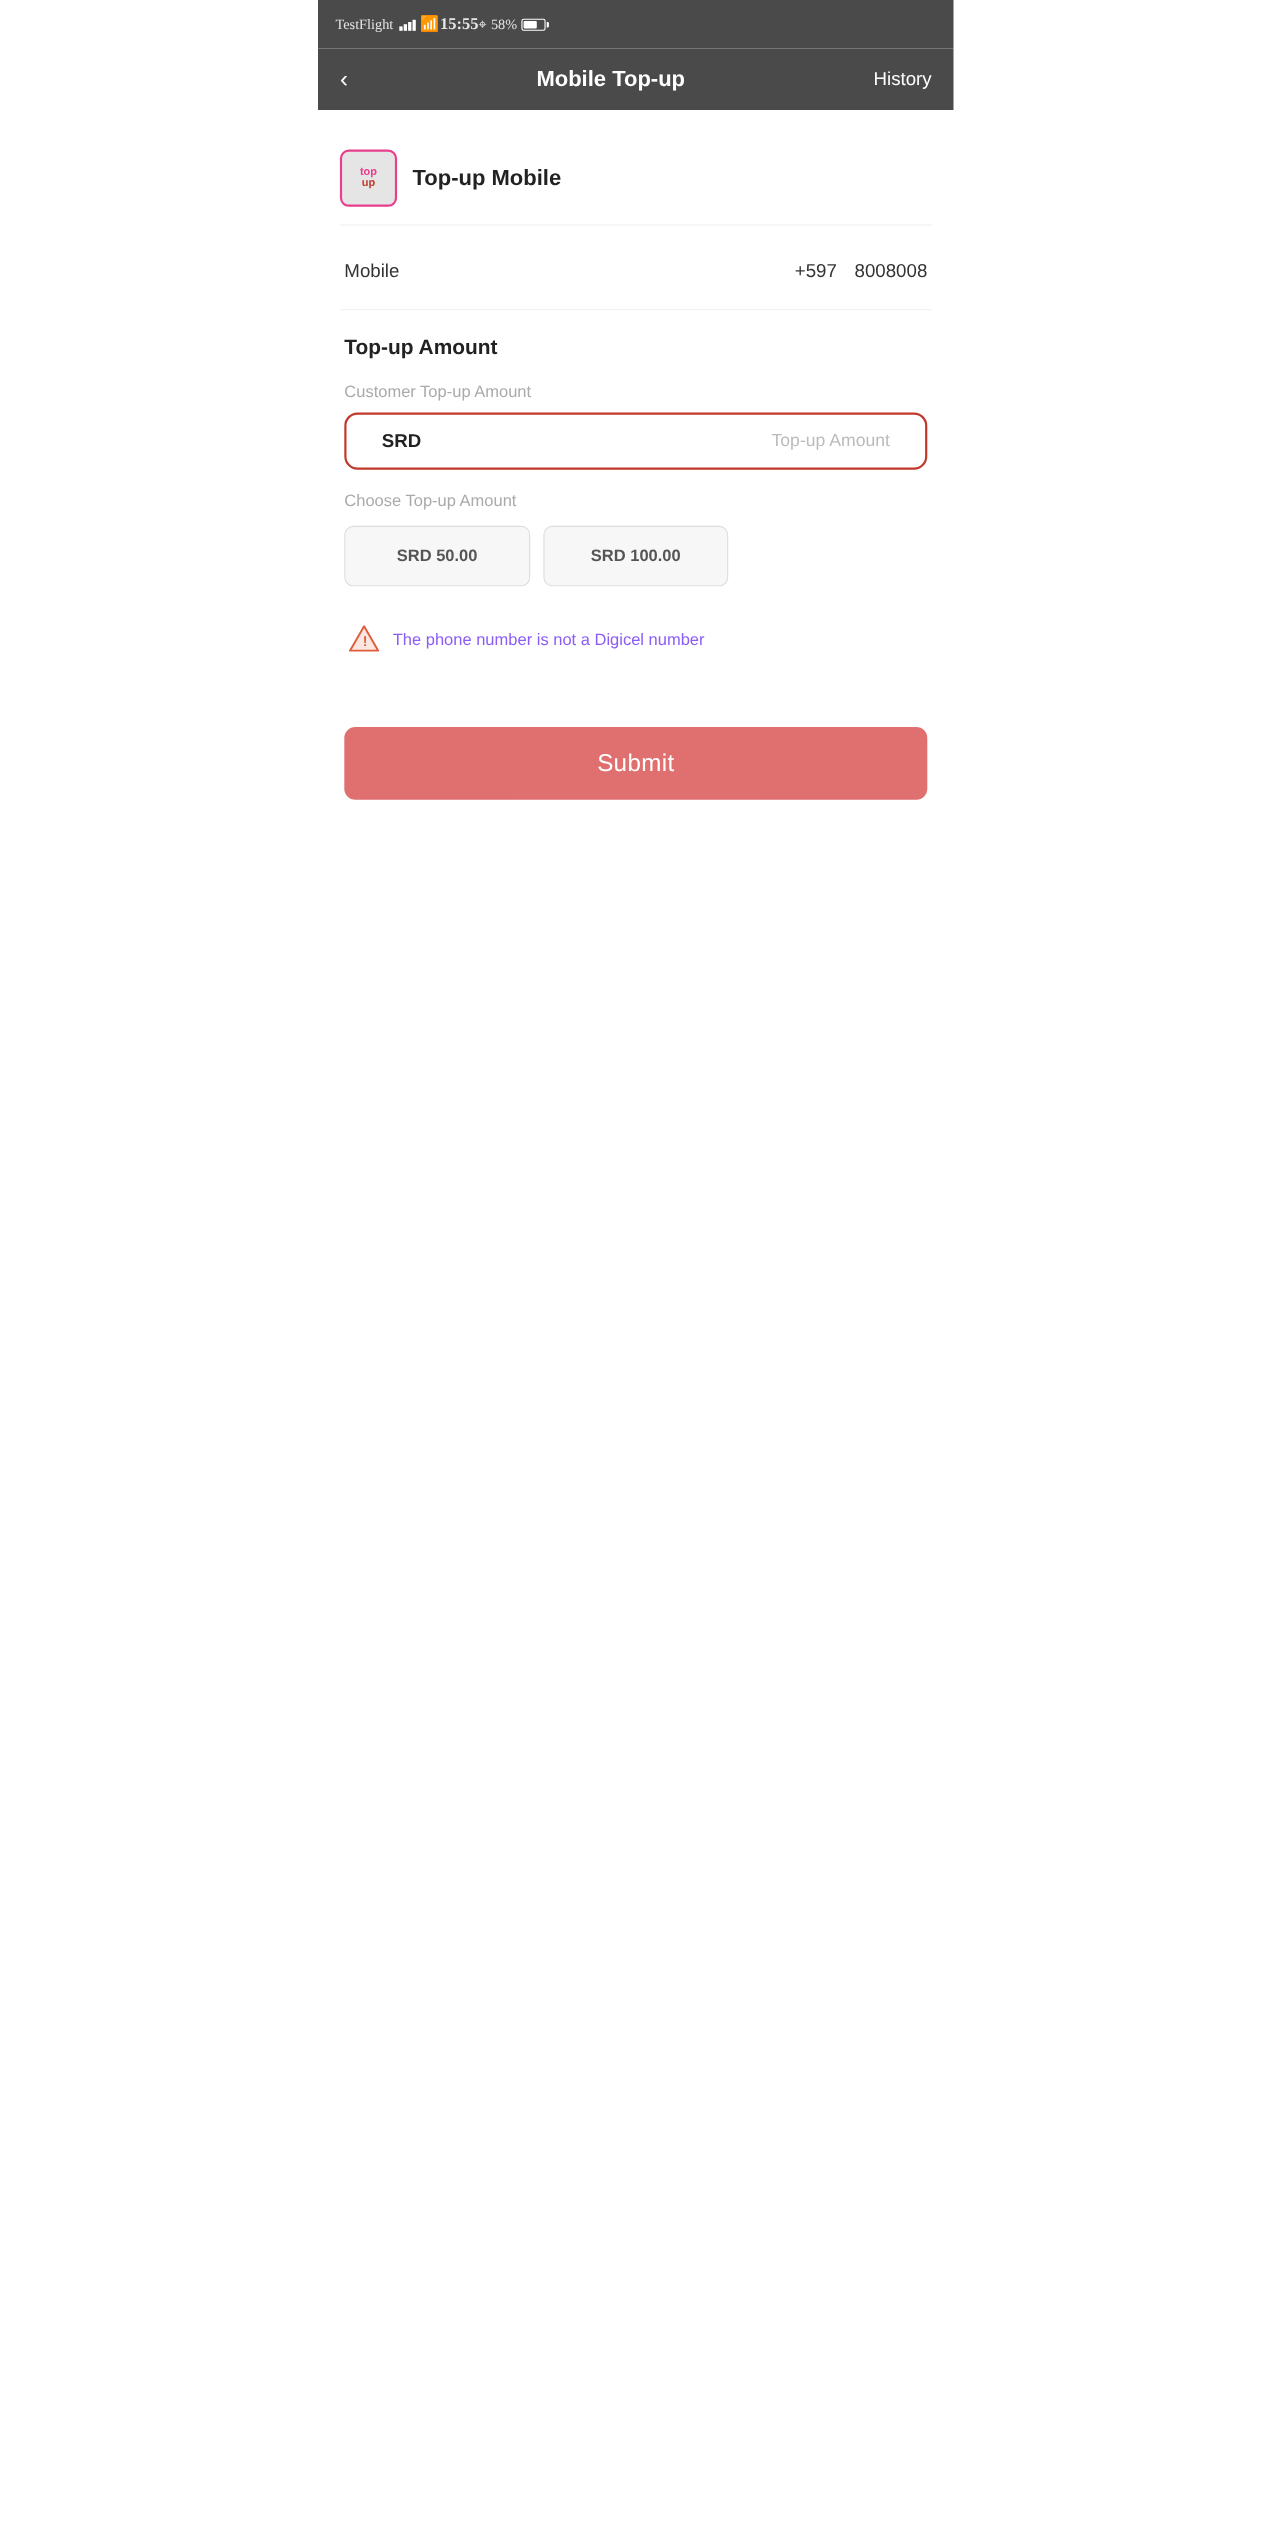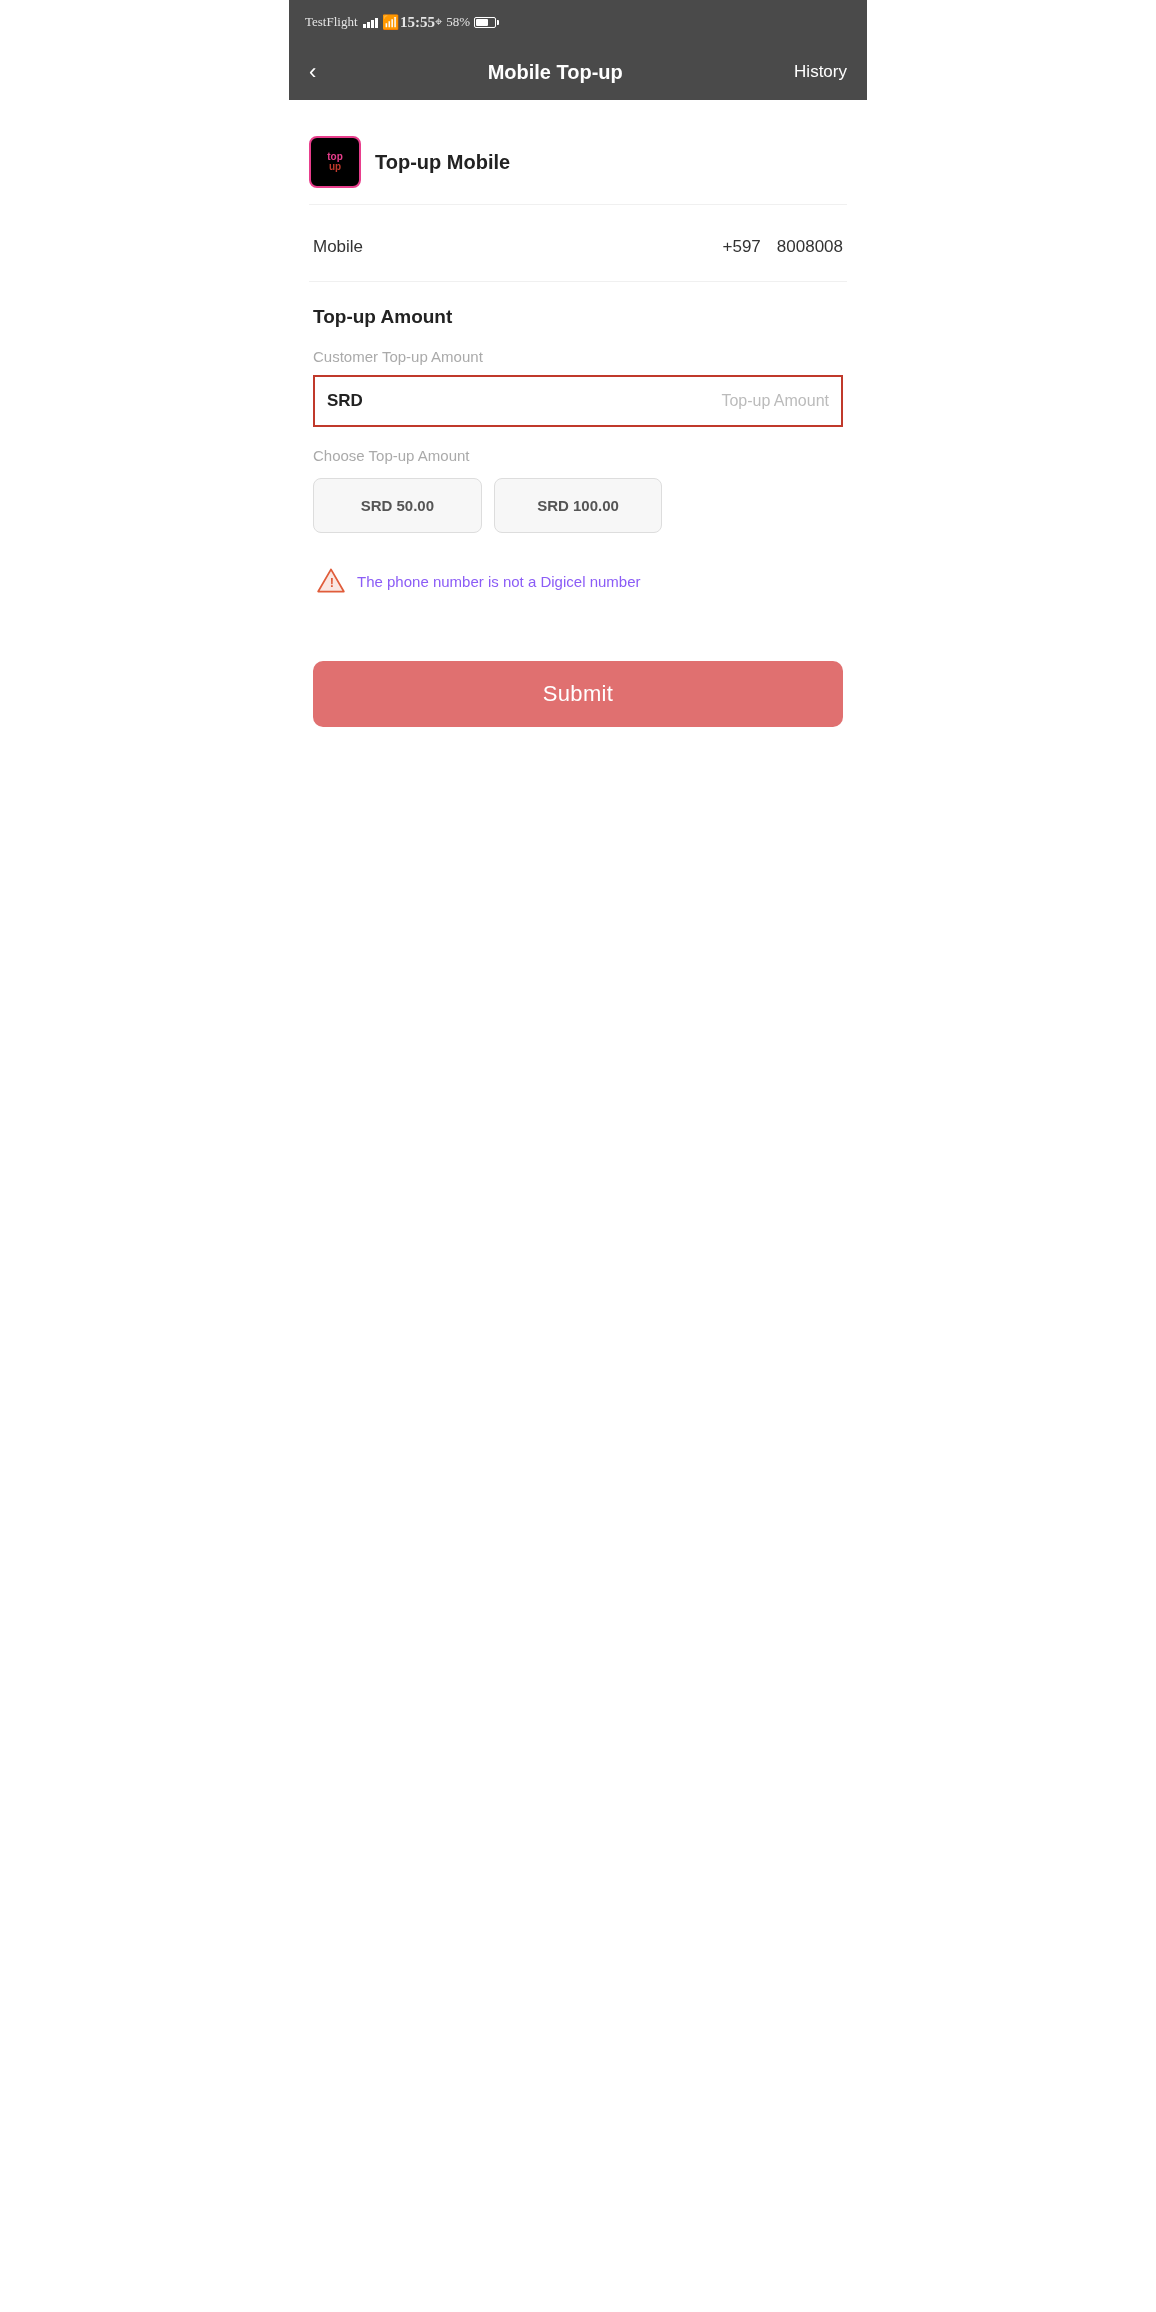--- a/index.html
+++ b/index.html
@@ -141,21 +141,21 @@
 
     .provider-logo {
       width: 52px;
       height: 52px;
       border: 2px solid #e83e8c;
       border-radius: 8px;
       display: flex;
       align-items: center;
       justify-content: center;
       flex-direction: column;
-      background: #000000;
+      background: #e5e5e5;
     }
 
     .provider-logo-text-top {
       font-size: 10px;
       font-weight: 700;
       color: #e83e8c;
       line-height: 1;
     }
 
     .provider-logo-text-bottom {
@@ -211,24 +211,24 @@
 
     .customer-topup-label {
       font-size: 15px;
       color: #aaa;
       margin-bottom: 10px;
     }
 
     
     .amount-input-container {
       border: 2px solid #c0392b;
-      border-radius: 0;
-      display: flex;
-      align-items: center;
-      padding: 14px 12px;
+      border-radius: 12px;
+      display: flex;
+      align-items: center;
+      padding: 14px 32px;
       margin-bottom: 20px;
     }
 
     .amount-currency {
       font-size: 17px;
       font-weight: 700;
       color: #222;
       margin-right: 8px;
     }
 

